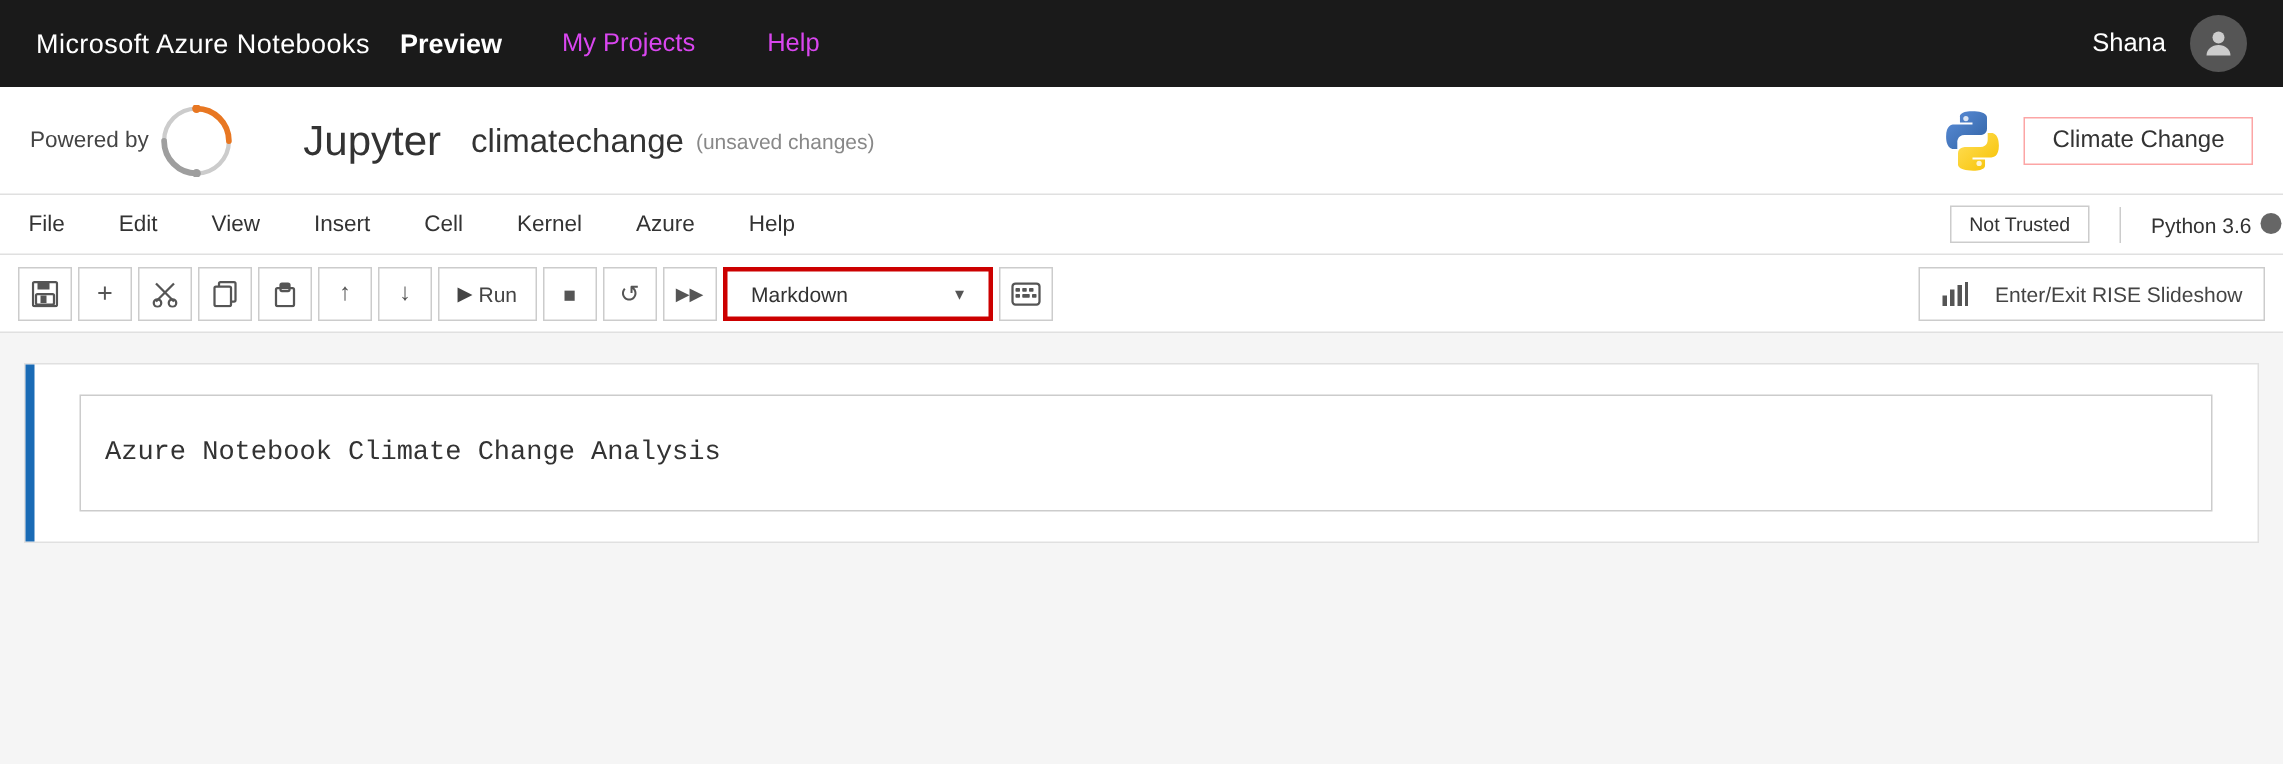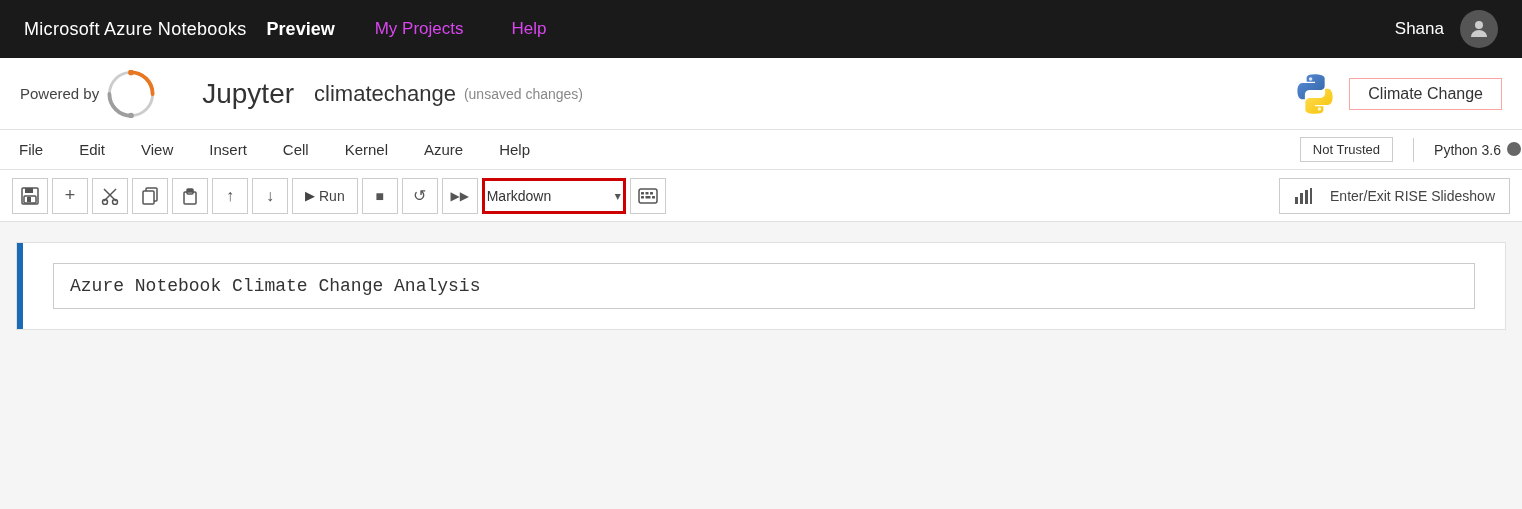--- a/index.html
+++ b/index.html
@@ -208,29 +208,29 @@
       cursor: pointer;
       font-size: 14px;
       color: #444;
       gap: 4px;
     }
 
     
     .cell-type-dropdown {
       border: 3px solid #cc0000;
       background: #fff;
-      padding: 0 2px;
+      padding: 0 16px;
       height: 36px;
       display: flex;
       align-items: center;
       justify-content: space-between;
       cursor: pointer;
       font-size: 14px;
       color: #333;
-      width: 144px;
+      width: 180px;
       gap: 8px;
     }
 
     .enter-exit-btn {
       border: 1px solid #ccc;
       background: #fff;
       padding: 0 14px;
       height: 36px;
       display: flex;
       align-items: center;
@@ -260,21 +260,21 @@
     }
     .cell-content {
       flex: 1;
       padding: 20px 30px;
     }
     .cell-text {
       font-family: 'Courier New', Courier, monospace;
       font-size: 18px;
       color: #333;
       border: 1px solid #ccc;
-      padding: 12px 16px;
+      padding: 28px 16px;
       background: #fff;
       width: 100%;
     }
   </style>
 </head>
 <body>
 
 <div class="top-nav">
   <span class="top-nav-brand">Microsoft Azure Notebooks</span>
   <span class="top-nav-preview" style="margin-right: 40px;">Preview</span>

